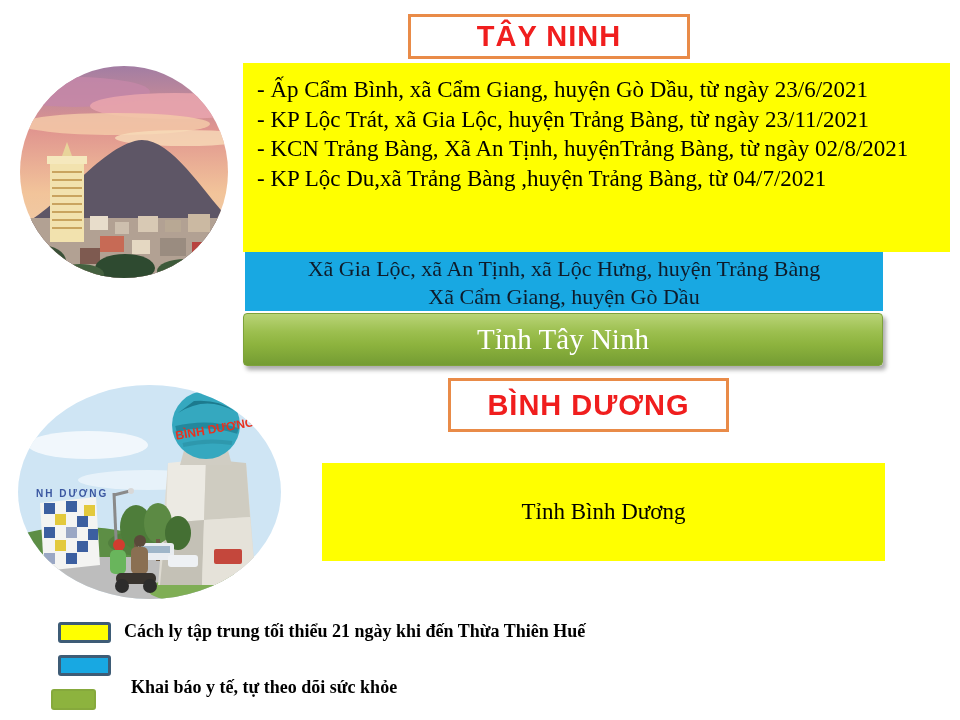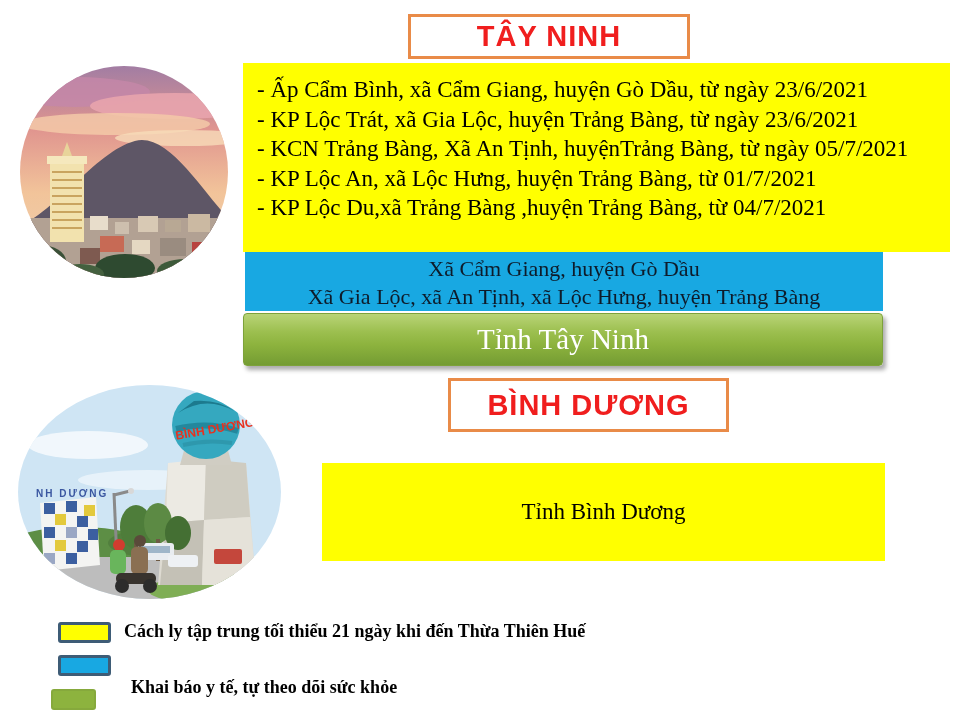--- a/index.html
+++ b/index.html
@@ -107,29 +107,28 @@
           <line x1="32" y1="146" x2="62" y2="146"></line>
         <line x1="32" y1="154" x2="62" y2="154"></line>
           <line x1="32" y1="162" x2="62" y2="162"></line>
       </g>
       <polygon points="47,76 52,90 42,90" fill="#e8d49a"></polygon>
     </svg>
   </div>
 
   <div class="tn-list">
     <div>- Ấp Cẩm Bình, xã Cẩm Giang, huyện Gò Dầu, từ ngày 23/6/2021</div>
-    <div>- KP Lộc Trát, xã Gia Lộc, huyện Trảng Bàng, từ ngày 23/6/2021</div>
-    <div>- KCN Trảng Bàng, Xã An Tịnh, huyệnTrảng Bàng, từ ngày 05/7/2021</div>
-    <div>- KP Lộc An, xã Lộc Hưng, huyện Trảng Bàng, từ  01/7/2021</div>
+    <div>- KP Lộc Trát, xã Gia Lộc, huyện Trảng Bàng, từ ngày 23/11/2021</div>
+    <div>- KCN Trảng Bàng, Xã An Tịnh, huyệnTrảng Bàng, từ ngày 02/8/2021</div>
     <div>- KP Lộc Du,xã Trảng Bàng ,huyện Trảng Bàng, từ  04/7/2021</div>
   </div>
 
   <div class="tn-blue">
+    <div>Xã Gia Lộc, xã An Tịnh, xã Lộc Hưng, huyện Trảng Bàng</div>
     <div>Xã Cẩm Giang, huyện Gò Dầu</div>
-    <div>Xã Gia Lộc, xã An Tịnh, xã Lộc Hưng, huyện Trảng Bàng</div>
   </div>
 
   <div class="tn-green">
     <span>Tỉnh Tây Ninh</span>
   </div>
 
   <div class="title-box title-bd">
     <span>BÌNH DƯƠNG</span>
   </div>
 

